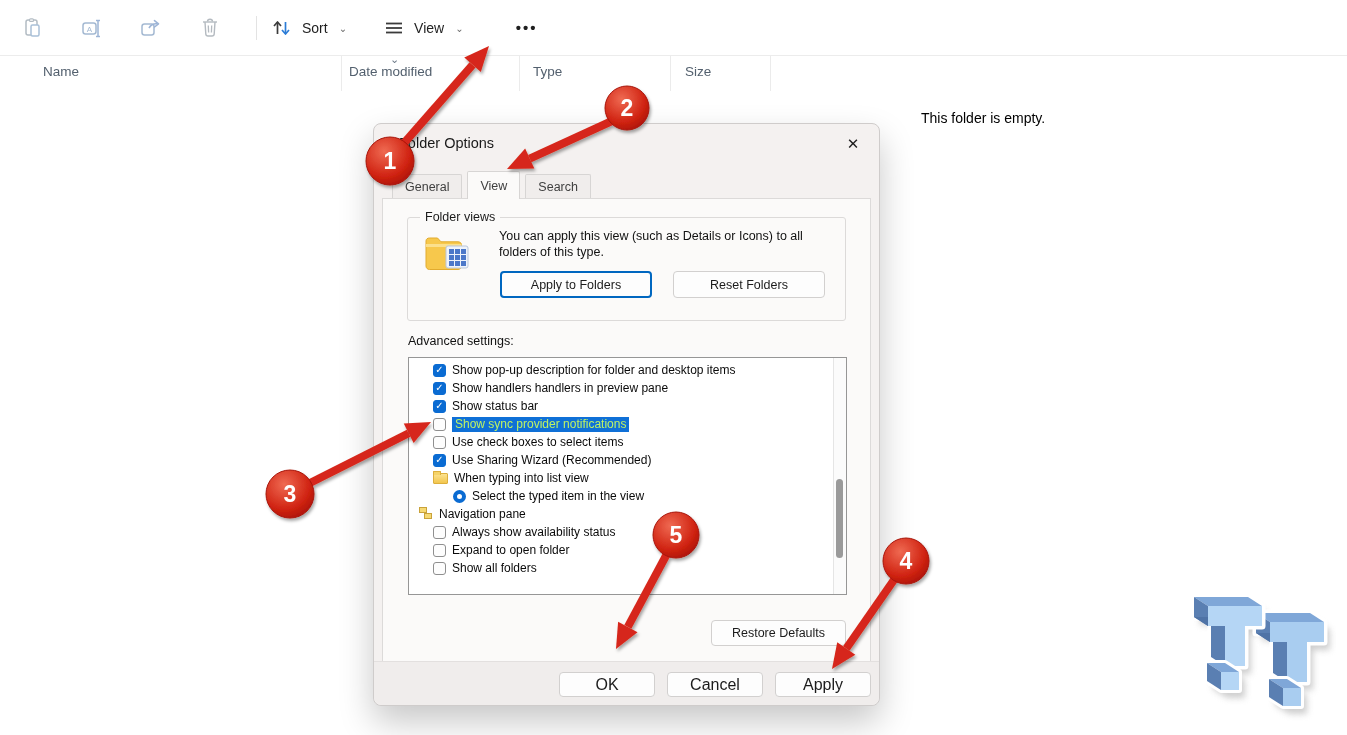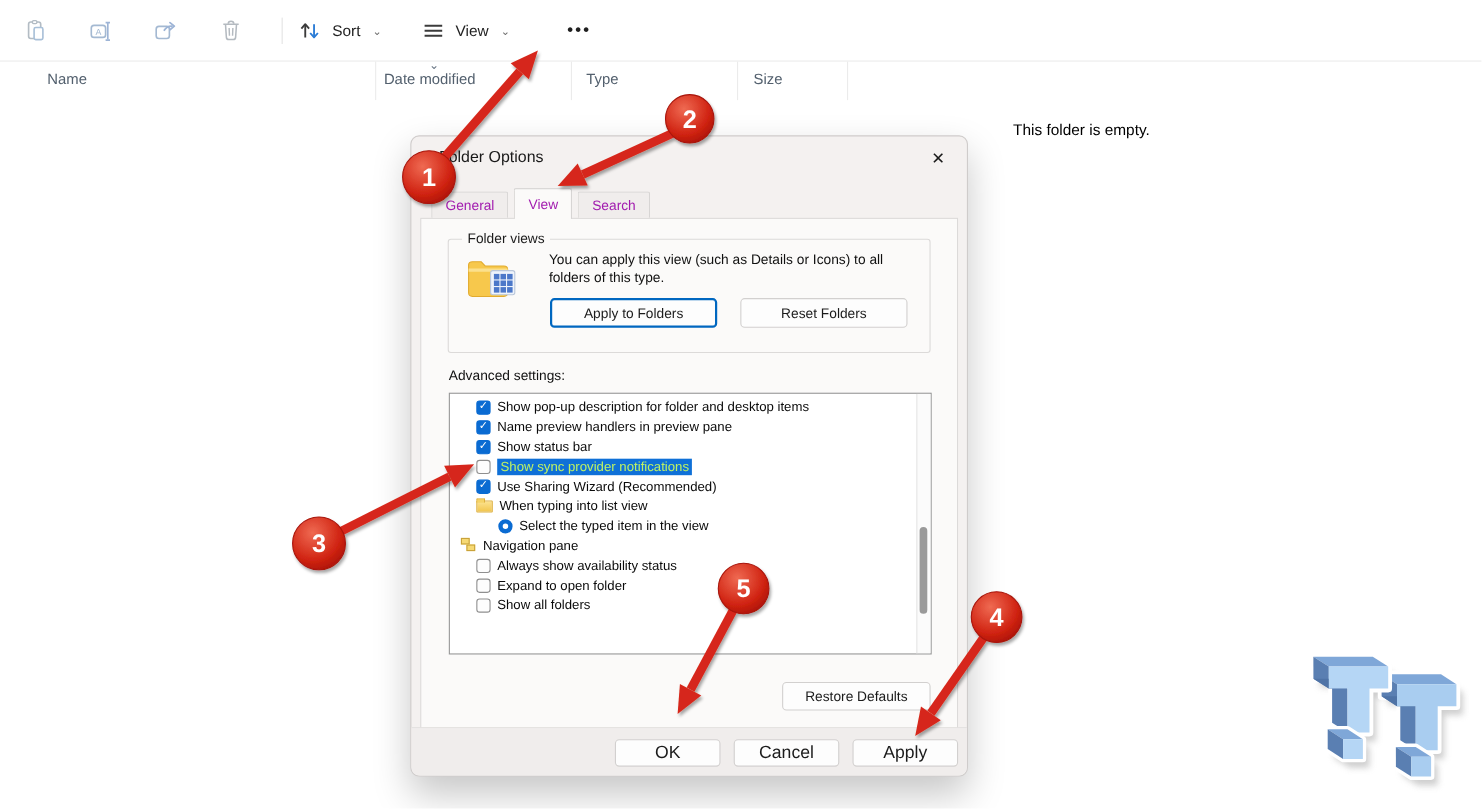--- a/index.html
+++ b/index.html
@@ -29,21 +29,21 @@
 
   
   .dlg{position:absolute;left:373px;top:123px;width:507px;height:583px;background:#f4f1f0;
        border:1px solid #cfcccb;border-radius:8px;box-shadow:0 16px 34px rgba(0,0,0,.22);box-sizing:border-box;}
   .dlg-title{position:absolute;left:25px;top:11px;font-size:14.5px;color:#191919;}
   .dlg-close{position:absolute;right:10px;top:6px;width:32px;height:27px;display:flex;align-items:center;
              justify-content:center;font-size:15px;color:#1b1b1b;border-radius:4px;cursor:default;}
 
   .tabs{position:absolute;left:18px;top:48px;display:flex;align-items:flex-end;height:26px;z-index:2;}
   .tab{height:23px;padding:0 12px;display:flex;align-items:center;font-size:12.5px;background:#f0edec;
-       border:1px solid #d7d5d4;border-bottom:none;border-radius:2px 2px 0 0;margin-right:5px;color:#a21caf;}
+       border:1px solid #d7d5d4;border-bottom:none;border-radius:2px 2px 0 0;margin-right:5px;color:#404040;}
   .tab.sel{height:27px;background:#fbfaf9;position:relative;z-index:3;margin-bottom:-1px;}
 
   .panel{position:absolute;left:8px;top:74px;width:489px;height:465px;background:#fbfaf9;
          border:1px solid #dcdad9;box-sizing:border-box;}
 
   .grp{position:absolute;left:24px;top:18px;width:439px;height:104px;border:1px solid #dcdad9;
        border-radius:3px;box-sizing:border-box;}
   .grp-legend{position:absolute;left:12px;top:-8px;background:#fbfaf9;padding:0 5px;font-size:12.5px;}
   .grp-desc{position:absolute;left:91px;top:10px;width:334px;font-size:12.5px;line-height:16px;color:#111;}
   .gbtn{position:absolute;top:53px;width:152px;height:27px;background:#fdfdfd;border:1px solid #d2d0cf;
@@ -207,29 +207,33 @@
     <div class="adv-label">Advanced settings:</div>
 
     <div class="listbox">
       <div id="advrows" style="padding-top:3px">
           <div class="row ind1">
             <span class="cb on">✓</span>
             <span>Show pop-up description for folder and desktop items</span>
           </div>
           <div class="row ind1">
             <span class="cb on">✓</span>
-            <span>Name preview handlers in preview pane</span>
+            <span>Show handlers handlers in preview pane</span>
           </div>
           <div class="row ind1">
             <span class="cb on">✓</span>
             <span>Show status bar</span>
           </div>
           <div class="row ind1">
             <span class="cb off"></span>
             <span class="hl">Show sync provider notifications</span>
+          </div>
+          <div class="row ind1">
+            <span class="cb off"></span>
+            <span>Use check boxes to select items</span>
           </div>
           <div class="row ind1">
             <span class="cb on">✓</span>
             <span>Use Sharing Wizard (Recommended)</span>
           </div>
           <div class="row ind1">
             <span class="folder-ico"></span>
             <span>When typing into list view</span>
           </div>
           <div class="row ind2">

